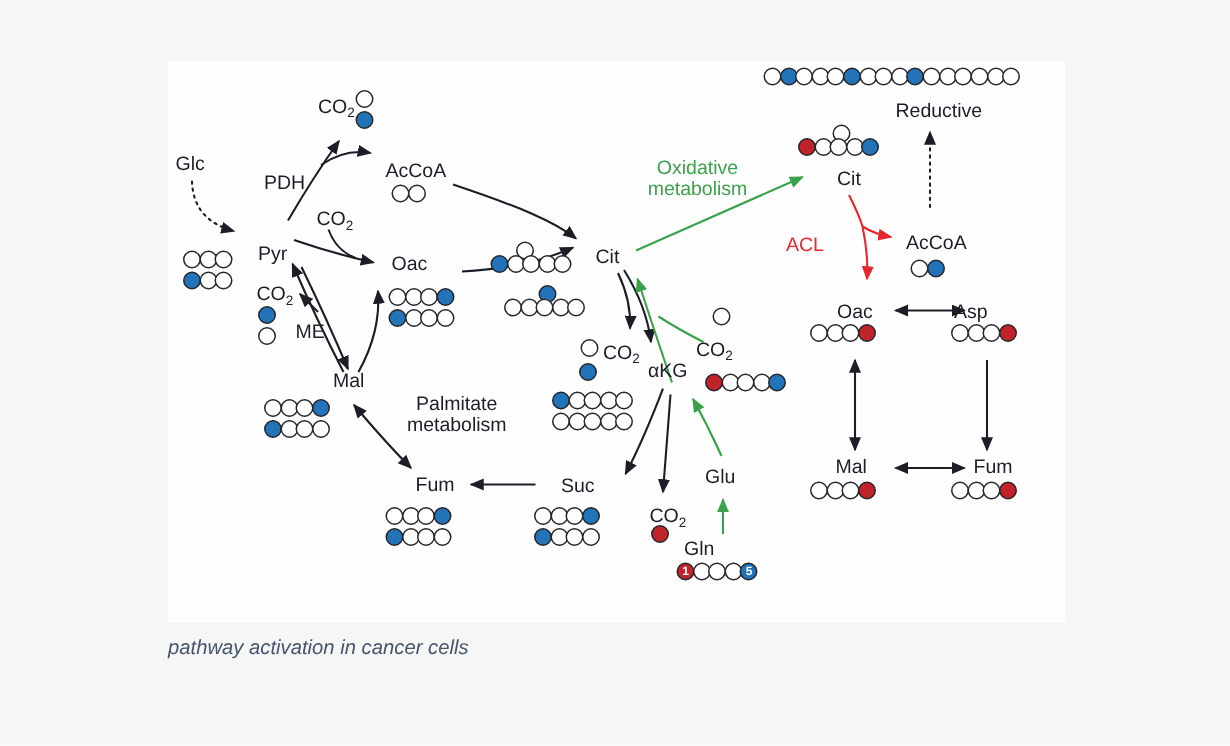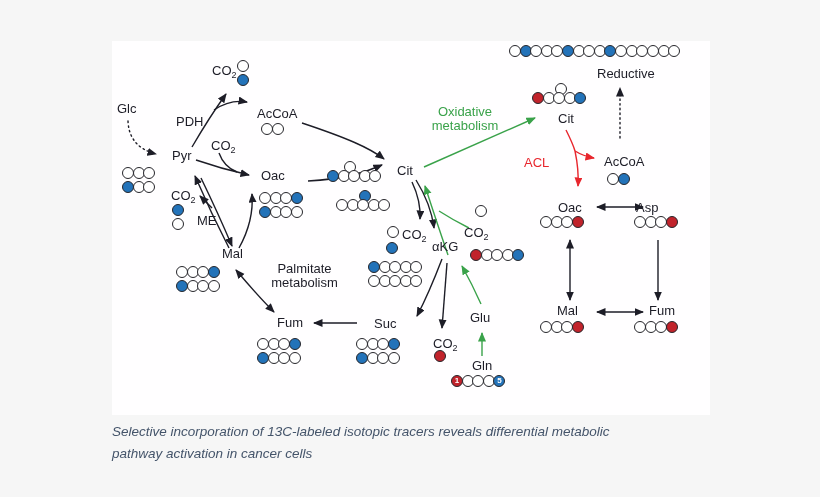--- a/index.html
+++ b/index.html
@@ -91,33 +91,33 @@
       <path d="M 463 110 Q 471 115 482 117" marker-end="url(#mr)"></path>
       <path d="M 463 110 Q 467 129 466 145" marker-end="url(#mr)"></path>
     </g>
   </svg>
 
   <div class="lbl" style="left:5px;top:60px">Glc</div>
   <div class="lbl" style="left:100px;top:22px"><span>CO</span><sub>2</sub></div>
   <div class="lbl" style="left:64px;top:73px">PDH</div>
   <div class="lbl" style="left:145px;top:65px">AcCoA</div>
   <div class="lbl" style="left:99px;top:97px"><span>CO</span><sub>2</sub></div>
-  <div class="lbl" style="left:60px;top:107px">Pyr</div>
+  <div class="lbl" style="left:60px;top:120px">Pyr</div>
   <div class="lbl" style="left:149px;top:127px">Oac</div>
   <div class="lbl" style="left:59px;top:147px"><span>CO</span><sub>2</sub></div>
   <div class="lbl" style="left:85px;top:172px">ME</div>
   <div class="lbl" style="left:110px;top:205px">Mal</div>
   <div class="lbl center2" style="left:150px;top:221px;width:85px">
     <span>Palmitate</span><br><span>metabolism</span>
   </div>
   <div class="lbl" style="left:165px;top:274px">Fum</div>
   <div class="lbl" style="left:262px;top:275px">Suc</div>
   <div class="lbl" style="left:321px;top:295px"><span>CO</span><sub>2</sub></div>
   <div class="lbl" style="left:358px;top:269px">Glu</div>
-  <div class="lbl" style="left:360px;top:317px">Gln</div>
+  <div class="lbl" style="left:344px;top:317px">Gln</div>
   <div class="lbl" style="left:285px;top:122px">Cit</div>
   <div class="lbl" style="left:290px;top:186px"><span>CO</span><sub>2</sub></div>
   <div class="lbl" style="left:320px;top:198px">αKG</div>
   <div class="lbl" style="left:352px;top:184px"><span>CO</span><sub>2</sub></div>
   <div class="lbl center2 green" style="left:313px;top:64px;width:80px">
     <span>Oxidative</span><br><span>metabolism</span>
   </div>
   <div class="lbl" style="left:446px;top:70px">Cit</div>
   <div class="lbl red" style="left:412px;top:114px">ACL</div>
   <div class="lbl" style="left:492px;top:113px">AcCoA</div>
@@ -367,15 +367,14 @@
       <div class="crow">
         <span class="circle" style="background: rgb(255, 255, 255);"></span>
         <span class="circle" style="background: rgb(255, 255, 255);"></span>
         <span class="circle" style="background: rgb(255, 255, 255);"></span>
         <span class="circle" style="background: rgb(193, 35, 43);"></span>
       </div>
     </div>
 </div>
 
 <div id="caption">
-  <div>Selective incorporation of 13C-labeled isotopic tracers reveals differential metabolic</div>
   <div>pathway activation in cancer cells</div>
 </div>
 
 </body></html>

